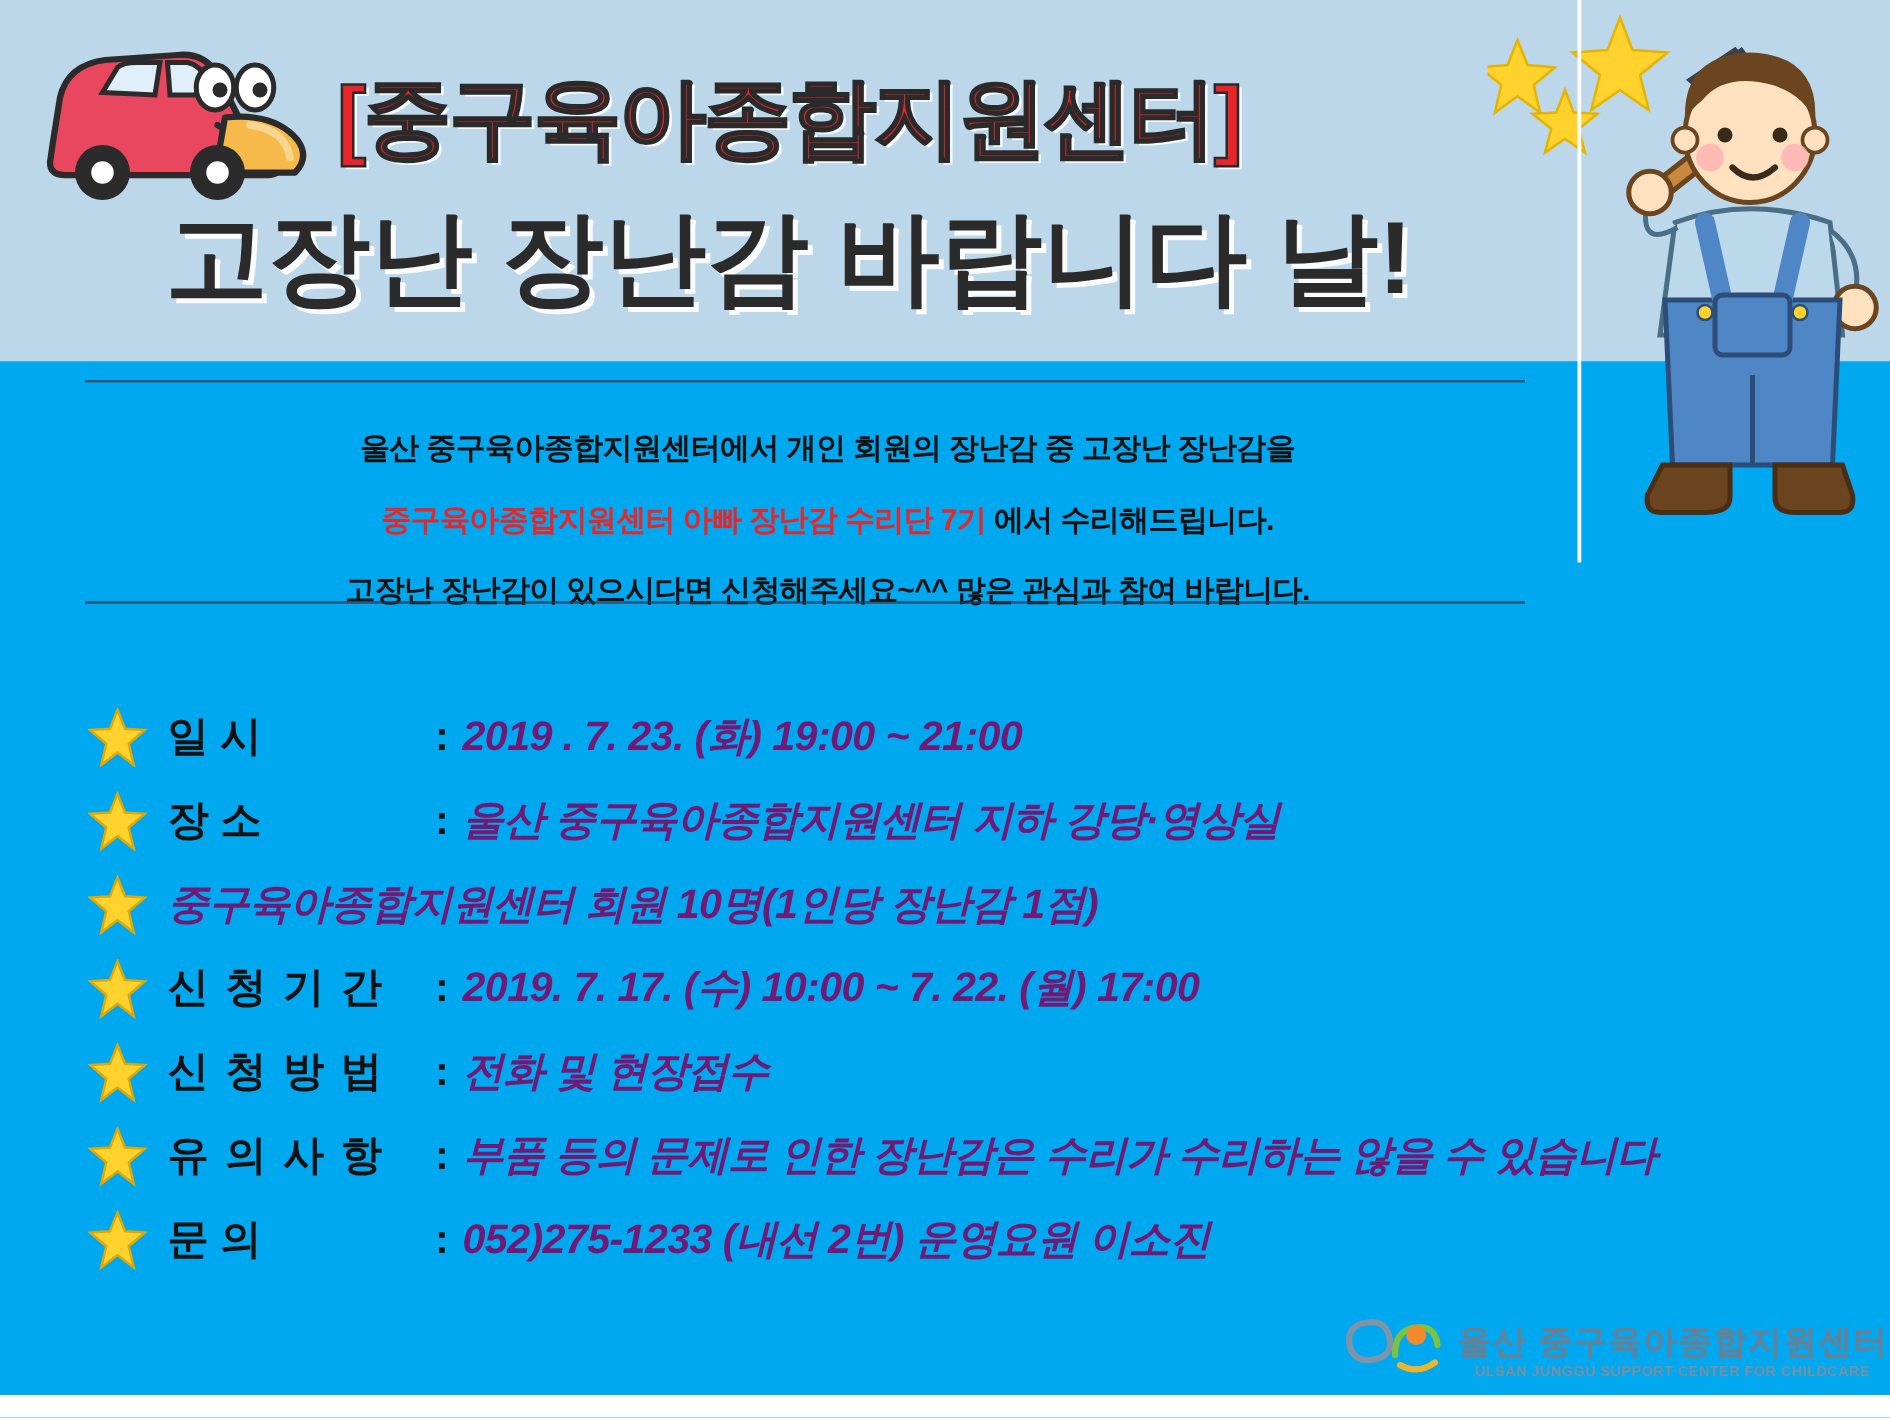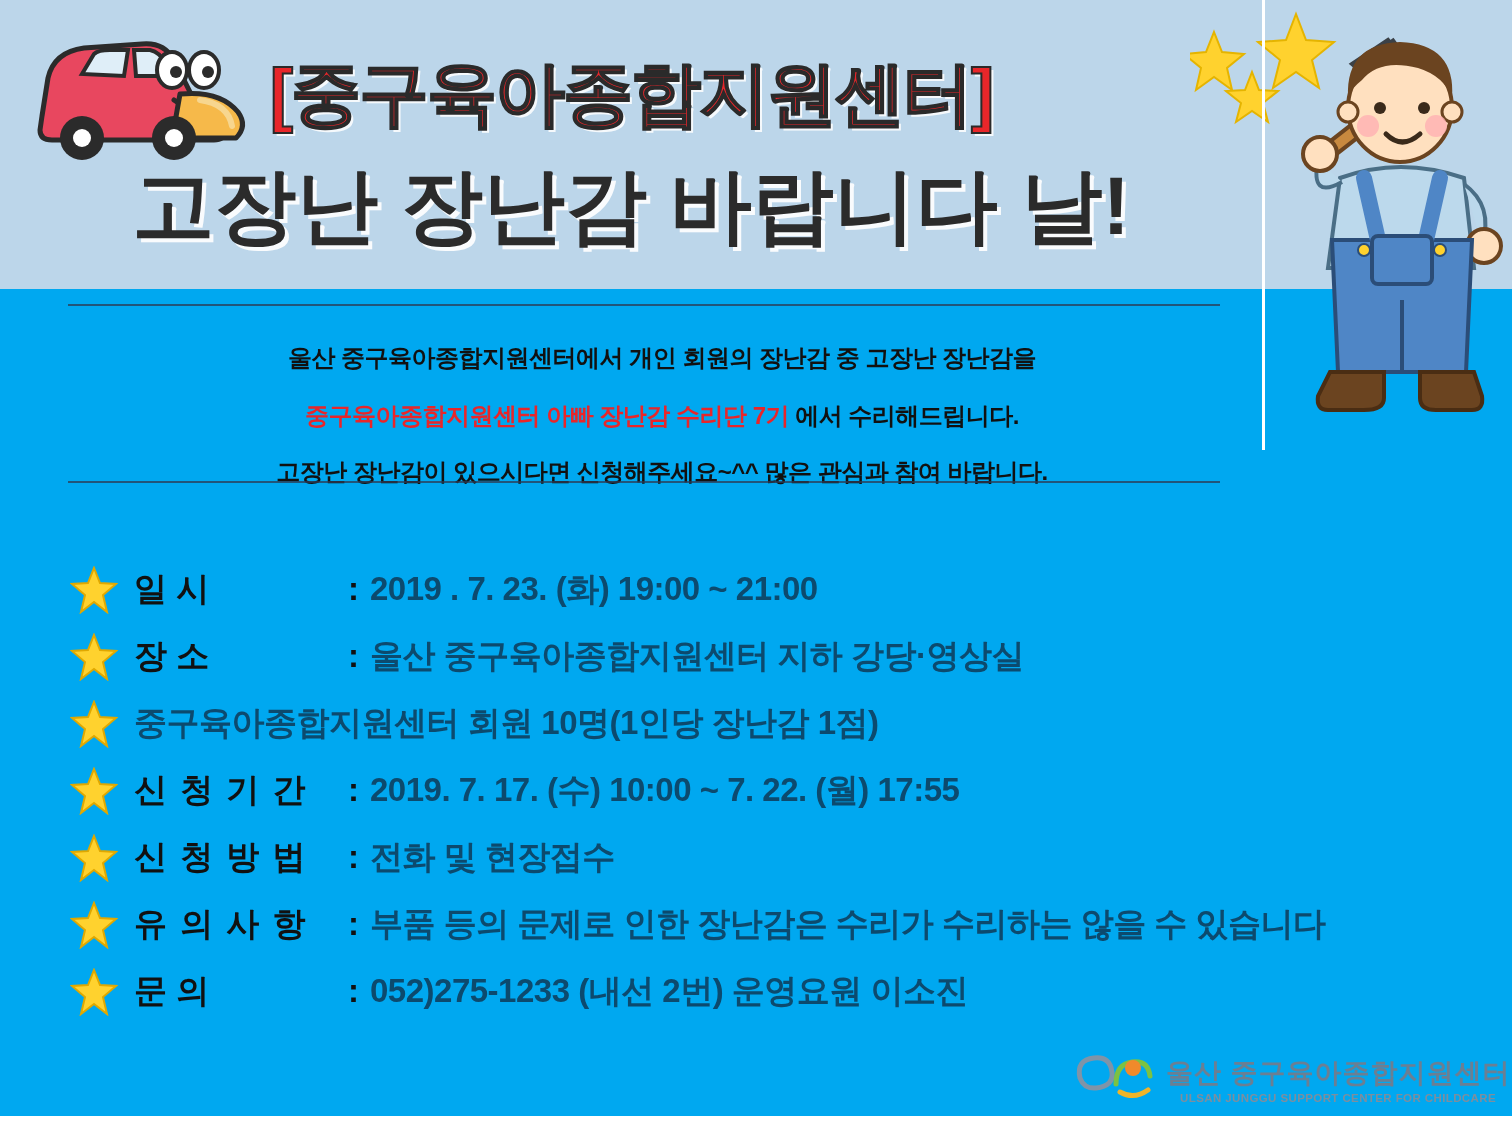--- a/index.html
+++ b/index.html
@@ -153,23 +153,24 @@
   .row-label {
     font-size: 33px;
     font-weight: bold;
     color: #111;
     white-space: nowrap;
     letter-spacing: 0px;
   }
   .row-text {
     font-size: 33px;
     font-weight: bold;
-    color: #0c4a6e;
+    color: #701a75;
     white-space: nowrap;
     letter-spacing: -0.5px;
+    font-style: italic;
   }
   .lbl-w-wide { display: inline-block; width: 214px; }
   .lbl-w-narrow { display: inline-block; width: 214px; letter-spacing: 2px; }
   .colon { display: inline-block; width: 22px; }
 
   
   .footer-logo {
     position: absolute;
     left: 1072px;
     top: 1042px;
@@ -337,21 +338,21 @@
       <span class="row-text">중구육아종합지원센터 회원 10명(1인당 장난감  1점)</span>
     </div>
 
     <div class="info-row">
       <span class="star-bullet">
         <svg viewBox="0 0 48 48" width="48" height="48" aria-hidden="true">
             <polygon points="24,2 30,17 46,18 33,29 37,46 24,36 11,46 15,29 2,18 18,17" fill="#ffd22e" stroke="#e0a800" stroke-width="2"></polygon>
           </svg>
       </span>
       <span class="row-label"><span class="lbl-w-narrow">신 청 기 간</span><span class="colon">:</span></span>
-      <span class="row-text">2019. 7. 17. (수) 10:00 ~ 7. 22. (월) 17:55</span>
+      <span class="row-text">2019. 7. 17. (수) 10:00 ~ 7. 22. (월) 17:00</span>
     </div>
 
     <div class="info-row">
       <span class="star-bullet">
         <svg viewBox="0 0 48 48" width="48" height="48" aria-hidden="true">
             <polygon points="24,2 30,17 46,18 33,29 37,46 24,36 11,46 15,29 2,18 18,17" fill="#ffd22e" stroke="#e0a800" stroke-width="2"></polygon>
           </svg>
       </span>
       <span class="row-label"><span class="lbl-w-narrow">신 청 방 법</span><span class="colon">:</span></span>
       <span class="row-text">전화 및 현장접수</span>

